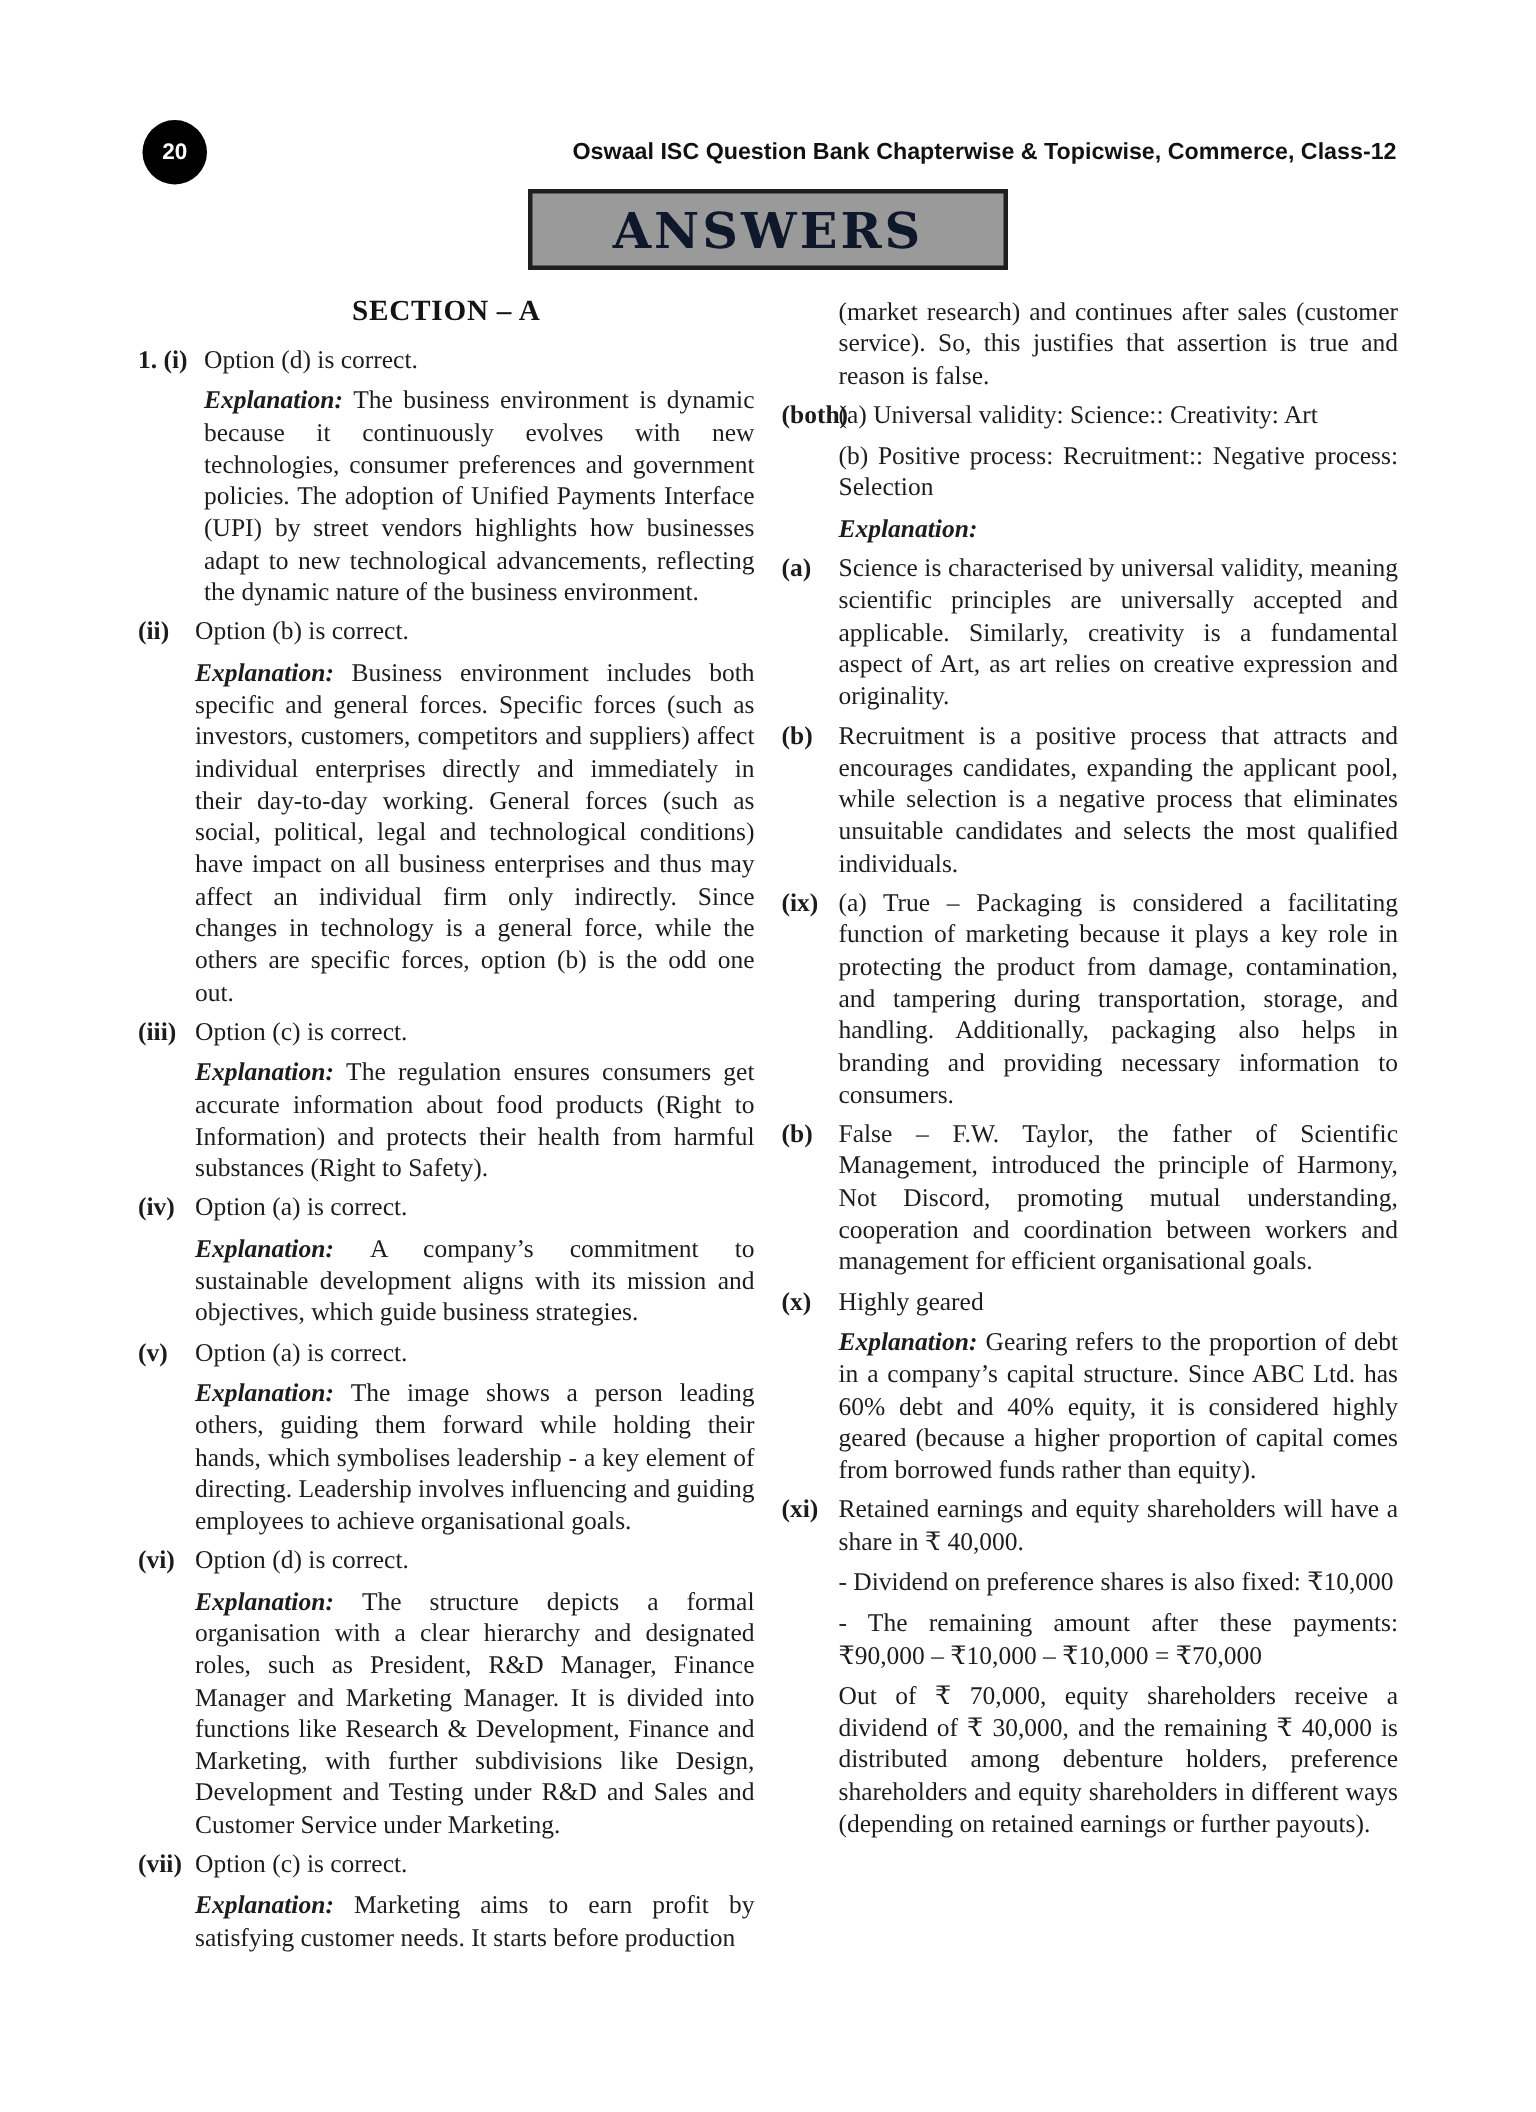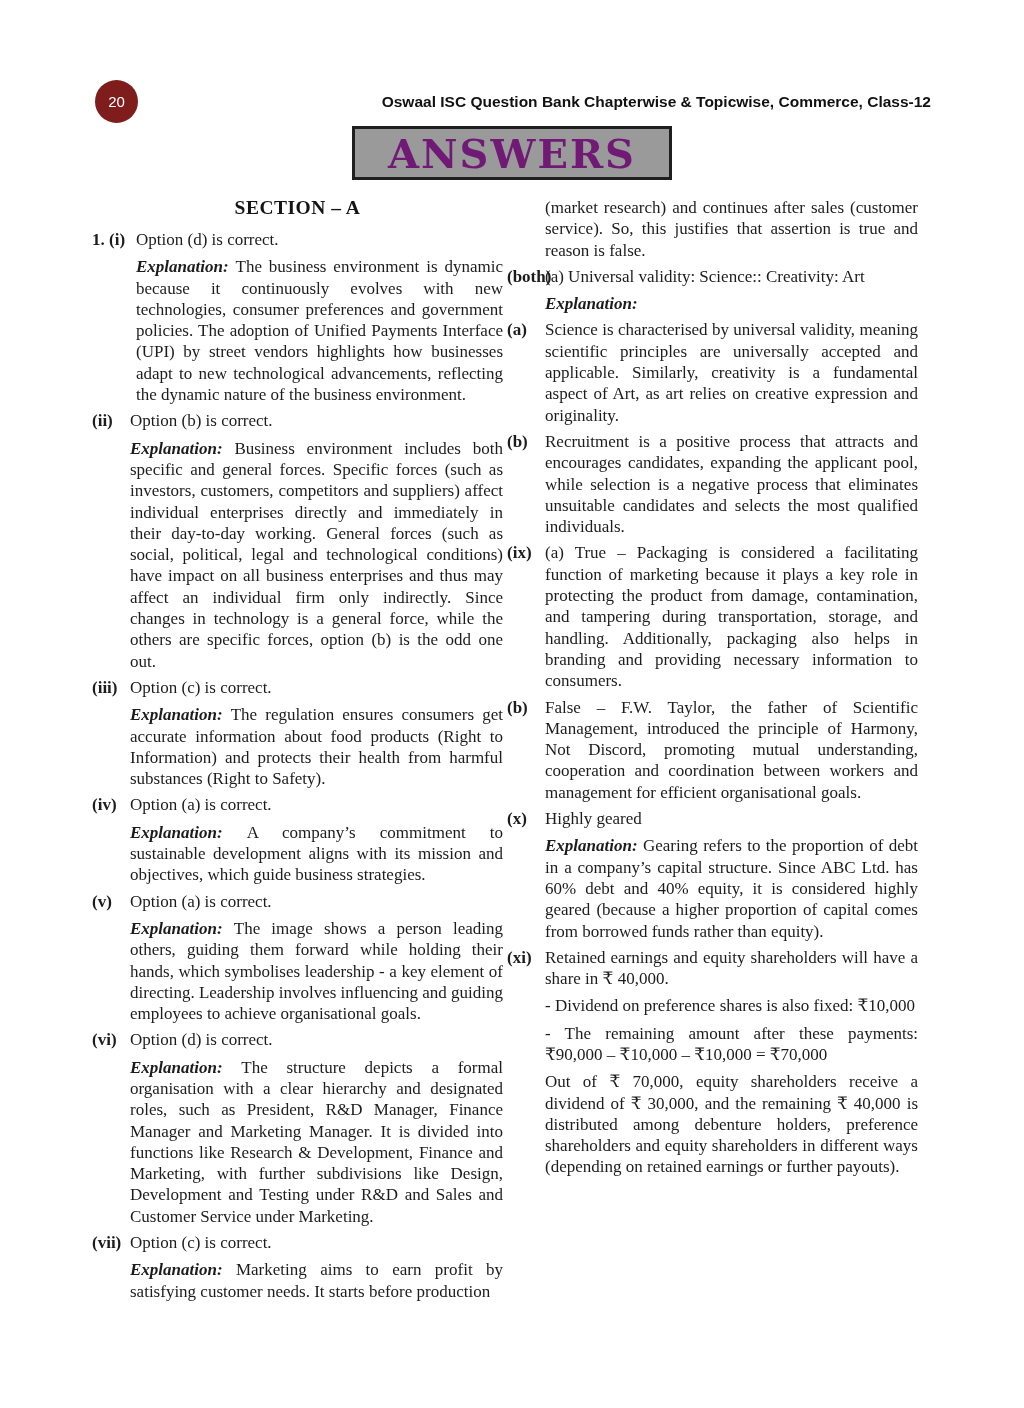--- a/index.html
+++ b/index.html
@@ -11,24 +11,24 @@
     background: #ffffff;
     font-family: "Liberation Serif", "DejaVu Serif", serif;
     color: #1c1c1c;
     overflow: hidden;
   }
   .page-num {
     position: absolute;
     left: 95px; top: 80px;
     width: 43px; height: 43px;
     border-radius: 50%;
-    background: #7f1d1d;
+    background: #000000;
     color: #ffffff;
     font-family: "Liberation Sans", sans-serif;
-    font-weight: normal;
+    font-weight: bold;
     font-size: 15px;
     display: flex; align-items: center; justify-content: center;
   }
   .header-title {
     position: absolute;
     right: 93px; top: 93px;
     font-family: "Liberation Sans", sans-serif;
     font-size: 15.5px;
     font-weight: 600;
     color: #111111;
@@ -40,30 +40,30 @@
     left: 50%; top: 126px;
     transform: translateX(-50%);
     width: 320px; height: 54px;
     background: #9a9a9a;
     border: 3px solid #1f1f1f;
     display: flex; align-items: center; justify-content: center;
   }
   .banner span {
     font-family: "DejaVu Serif", serif;
     font-weight: bold;
-    font-size: 40px;
+    font-size: 33px;
     letter-spacing: 2px;
-    color: #701a75;
+    color: #0f172a;
   }
   .columns {
     position: absolute;
     left: 92px; top: 197px;
     width: 839px;
     display: flex;
-    gap: 4px;
+    gap: 18px;
   }
   .col { width: 411px; flex-shrink: 0; }
   .section-heading {
     text-align: center;
     font-weight: bold;
     font-size: 19.5px;
     letter-spacing: 0.5px;
     margin-bottom: 10px;
     color: #141414;
   }
@@ -159,20 +159,21 @@
           <div class="item">
             <div class="item-label"></div>
             <div class="item-content">
               <div class="para"><span>(market research) and continues after sales (customer service). So, this justifies that assertion is true and reason is false.</span></div>
             </div>
           </div>
           <div class="item">
             <div class="item-label">(both)</div>
             <div class="item-content">
               <div class="para"><span>(a) Universal validity: Science:: Creativity: </span><span class="seg-u">Art</span></div>
+              <div class="para"><span>(b) Positive process: Recruitment:: Negative process: </span><span class="seg-u">Selection</span></div>
               <div class="para"><span class="seg-bi">Explanation:</span></div>
             </div>
           </div>
           <div class="item">
             <div class="item-label">(a)</div>
             <div class="item-content">
               <div class="para"><span>Science is characterised by universal validity, meaning scientific principles are universally accepted and applicable. Similarly, creativity is a fundamental aspect of Art, as art relies on creative expression and originality.</span></div>
             </div>
           </div>
           <div class="item">

